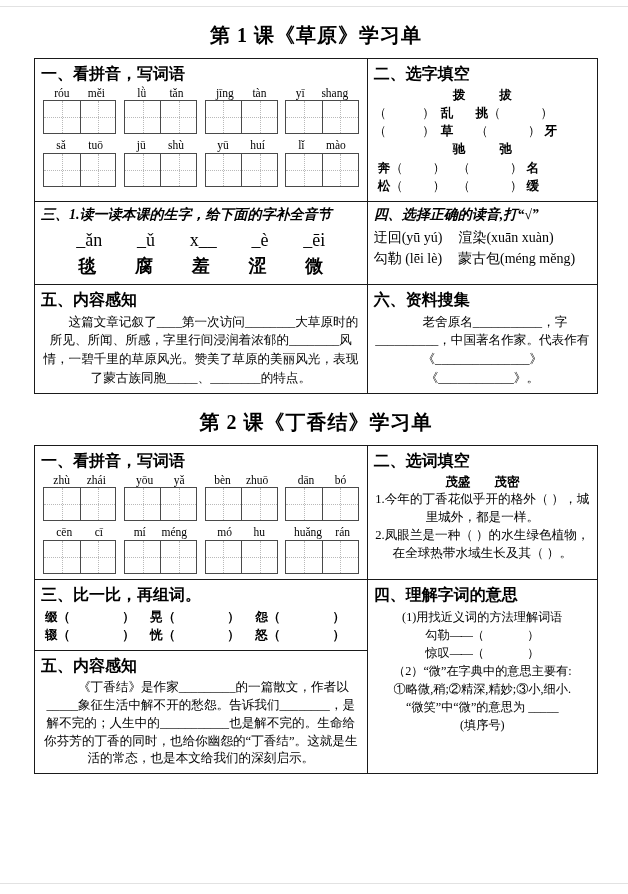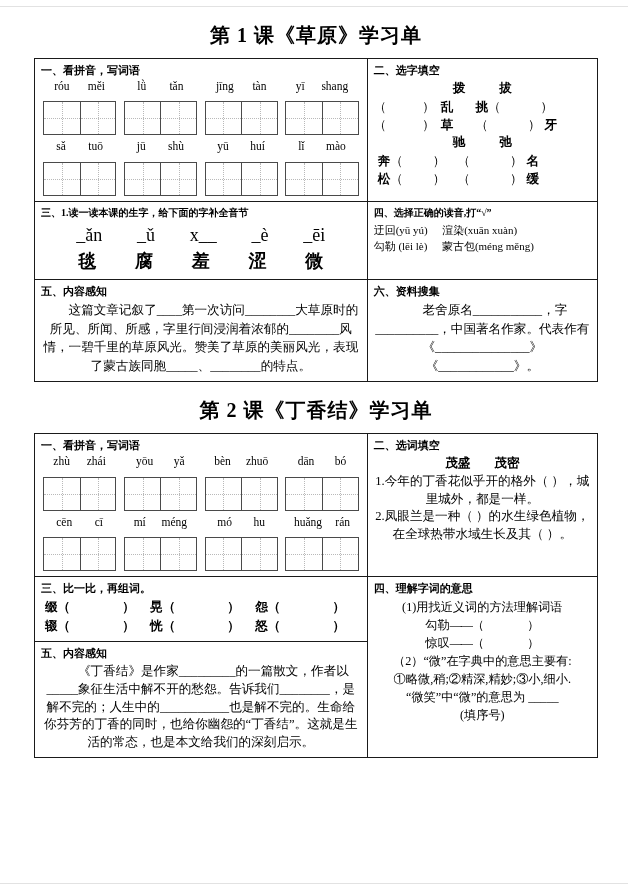--- a/index.html
+++ b/index.html
@@ -59,44 +59,44 @@
   }
   table.sheet td {
     border: 1.1px solid #1a1a1a;
     vertical-align: top;
     padding: 4px 6px 5px 6px;
   }
   td.col-left  { width: 59.5%; }
   td.col-right { width: 40.5%; }
 
   .sec-head {
-    font-size: 11px;
+    font-size: 16px;
     font-weight: bold;
     line-height: 1.35;
     margin-bottom: 2px;
     white-space: nowrap;
   }
-  .sec-head.sm { font-size: 10px; }
+  .sec-head.sm { font-size: 14px; font-style: italic; }
 
   
   .pinyin-rows { padding: 0 2px; }
   .pinyin-row {
     display: flex;
     justify-content: space-between;
     margin-top: 2px;
   }
   .pinyin-row + .pinyin-row { margin-top: 5px; text-align: center; }
   .word-cell { width: 23.2%; }
   .py-line {
     display: flex;
     justify-content: space-around;
     font-family: "Liberation Serif", "DejaVu Serif", serif;
     font-size: 11.5px;
     line-height: 1.1;
-    margin-bottom: 9px;
+    margin-bottom: 1px;
     padding: 0 2px;
     white-space: nowrap;
   }
   .py-line span { display: inline-block; }
   .grid2 {
     display: flex;
     width: 100%;
     height: 34px;
     border: 1.3px solid #4a4a4a;
     box-sizing: border-box;
@@ -150,21 +150,21 @@
   }
   .cfill .crow.pad { padding-left: 4px; }
   .par { font-weight: normal; }
   .sp-a { display:inline-block; width: 36px; }
   .sp-b { display:inline-block; width: 22px; }
   .sp-c { display:inline-block; width: 40px; }
   .sp-d { display:inline-block; width: 30px; }
 
   
   .pron-row {
-    font-size: 11px;
+    font-size: 14px;
     line-height: 1.5;
     white-space: nowrap;
   }
   .pron-row .gap { display: inline-block; width: 9px; }
 
   
   .syl-line {
     display: flex;
     justify-content: space-around;
     font-size: 18px;

